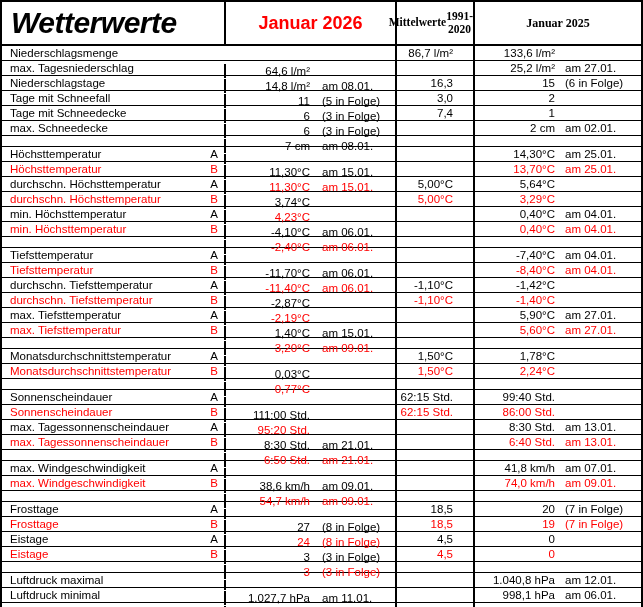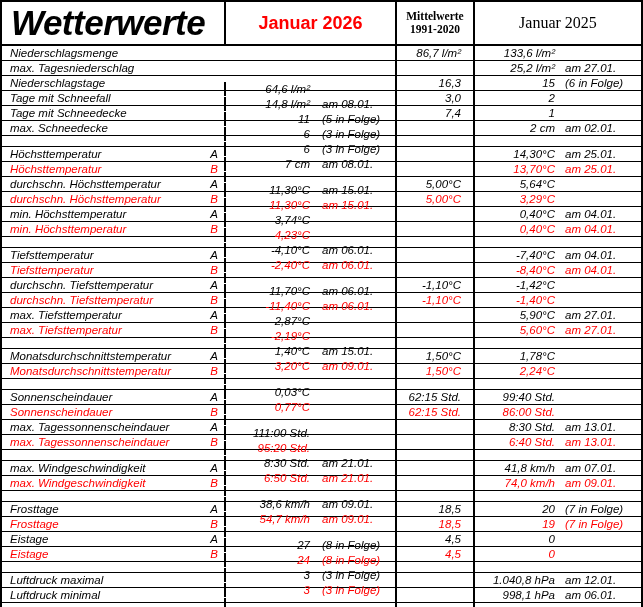--- a/index.html
+++ b/index.html
@@ -11,34 +11,34 @@
     overflow:hidden;
     background:#fff;
     font-family:"Liberation Sans", sans-serif;
     font-size:11.5px;color:#000;
   }
   
   .header-row{display:flex;height:44px;border-bottom:2px solid #000;}
   .hc{display:flex;align-items:center;justify-content:center;}
   .hc1{width:222px;justify-content:flex-start;padding-left:9px;}
   .hc2{width:171px;border-left:2px solid #000;}
-  .hc3{width:78px; border-left:2px solid #000;flex-direction:column;line-height:1.15;}
+  .hc3{width:78px; border-left:2px solid #000;line-height:1.15;justify-content:flex-end;}
   .hc4{width:168px;border-left:2px solid #000;}
-  .title{font-size:35px;font-weight:bold;font-style:italic;letter-spacing:-0.5px;}
+  .title{font-size:30px;font-weight:bold;font-style:italic;letter-spacing:-0.5px;}
   .h-jan26{font-size:18px;font-weight:bold;color:#ff0000;text-align:right;}
   .h-mittel{font-family:"Liberation Serif", serif;font-size:11.5px;font-weight:bold;text-align:center;}
-  .h-jan25{font-family:"Liberation Serif", serif;font-size:16px;font-weight:normal;}
+  .h-jan25{font-family:"Liberation Serif", serif;font-size:12px;font-weight:bold;}
   
-  .row{display:flex;height:15px;border-bottom:1px solid #000;font-style:italic;}
+  .row{display:flex;height:15px;border-bottom:1px solid #000;align-items:center;}
   .row.sep{height:11px;}
   .row.filler{height:10px;border-bottom:none;}
   .c{height:100%;display:flex;align-items:center;overflow:hidden;white-space:nowrap;}
   .c1{width:222px;justify-content:space-between;padding:0 6px 0 8px;}
   .c2{width:171px;border-left:2px solid #000;margin-top:36px;}
-  .c3{width:78px;border-left:2px solid #000;justify-content:flex-end;padding-right:12px;}
+  .c3{width:78px;border-left:2px solid #000;justify-content:flex-end;padding-right:20px;}
   .c4{width:168px;border-left:2px solid #000;}
   .val26{display:inline-block;width:84px;text-align:right;}
   .date26{display:inline-block;margin-left:12px;}
   .val25{display:inline-block;width:80px;text-align:right;}
   .date25{display:inline-block;margin-left:10px;}
   .row.red .c1,.row.red .c2,.row.red .c3,.row.red .c4{color:#ff0000;}
 </style>
 </head>
 <body>
 

